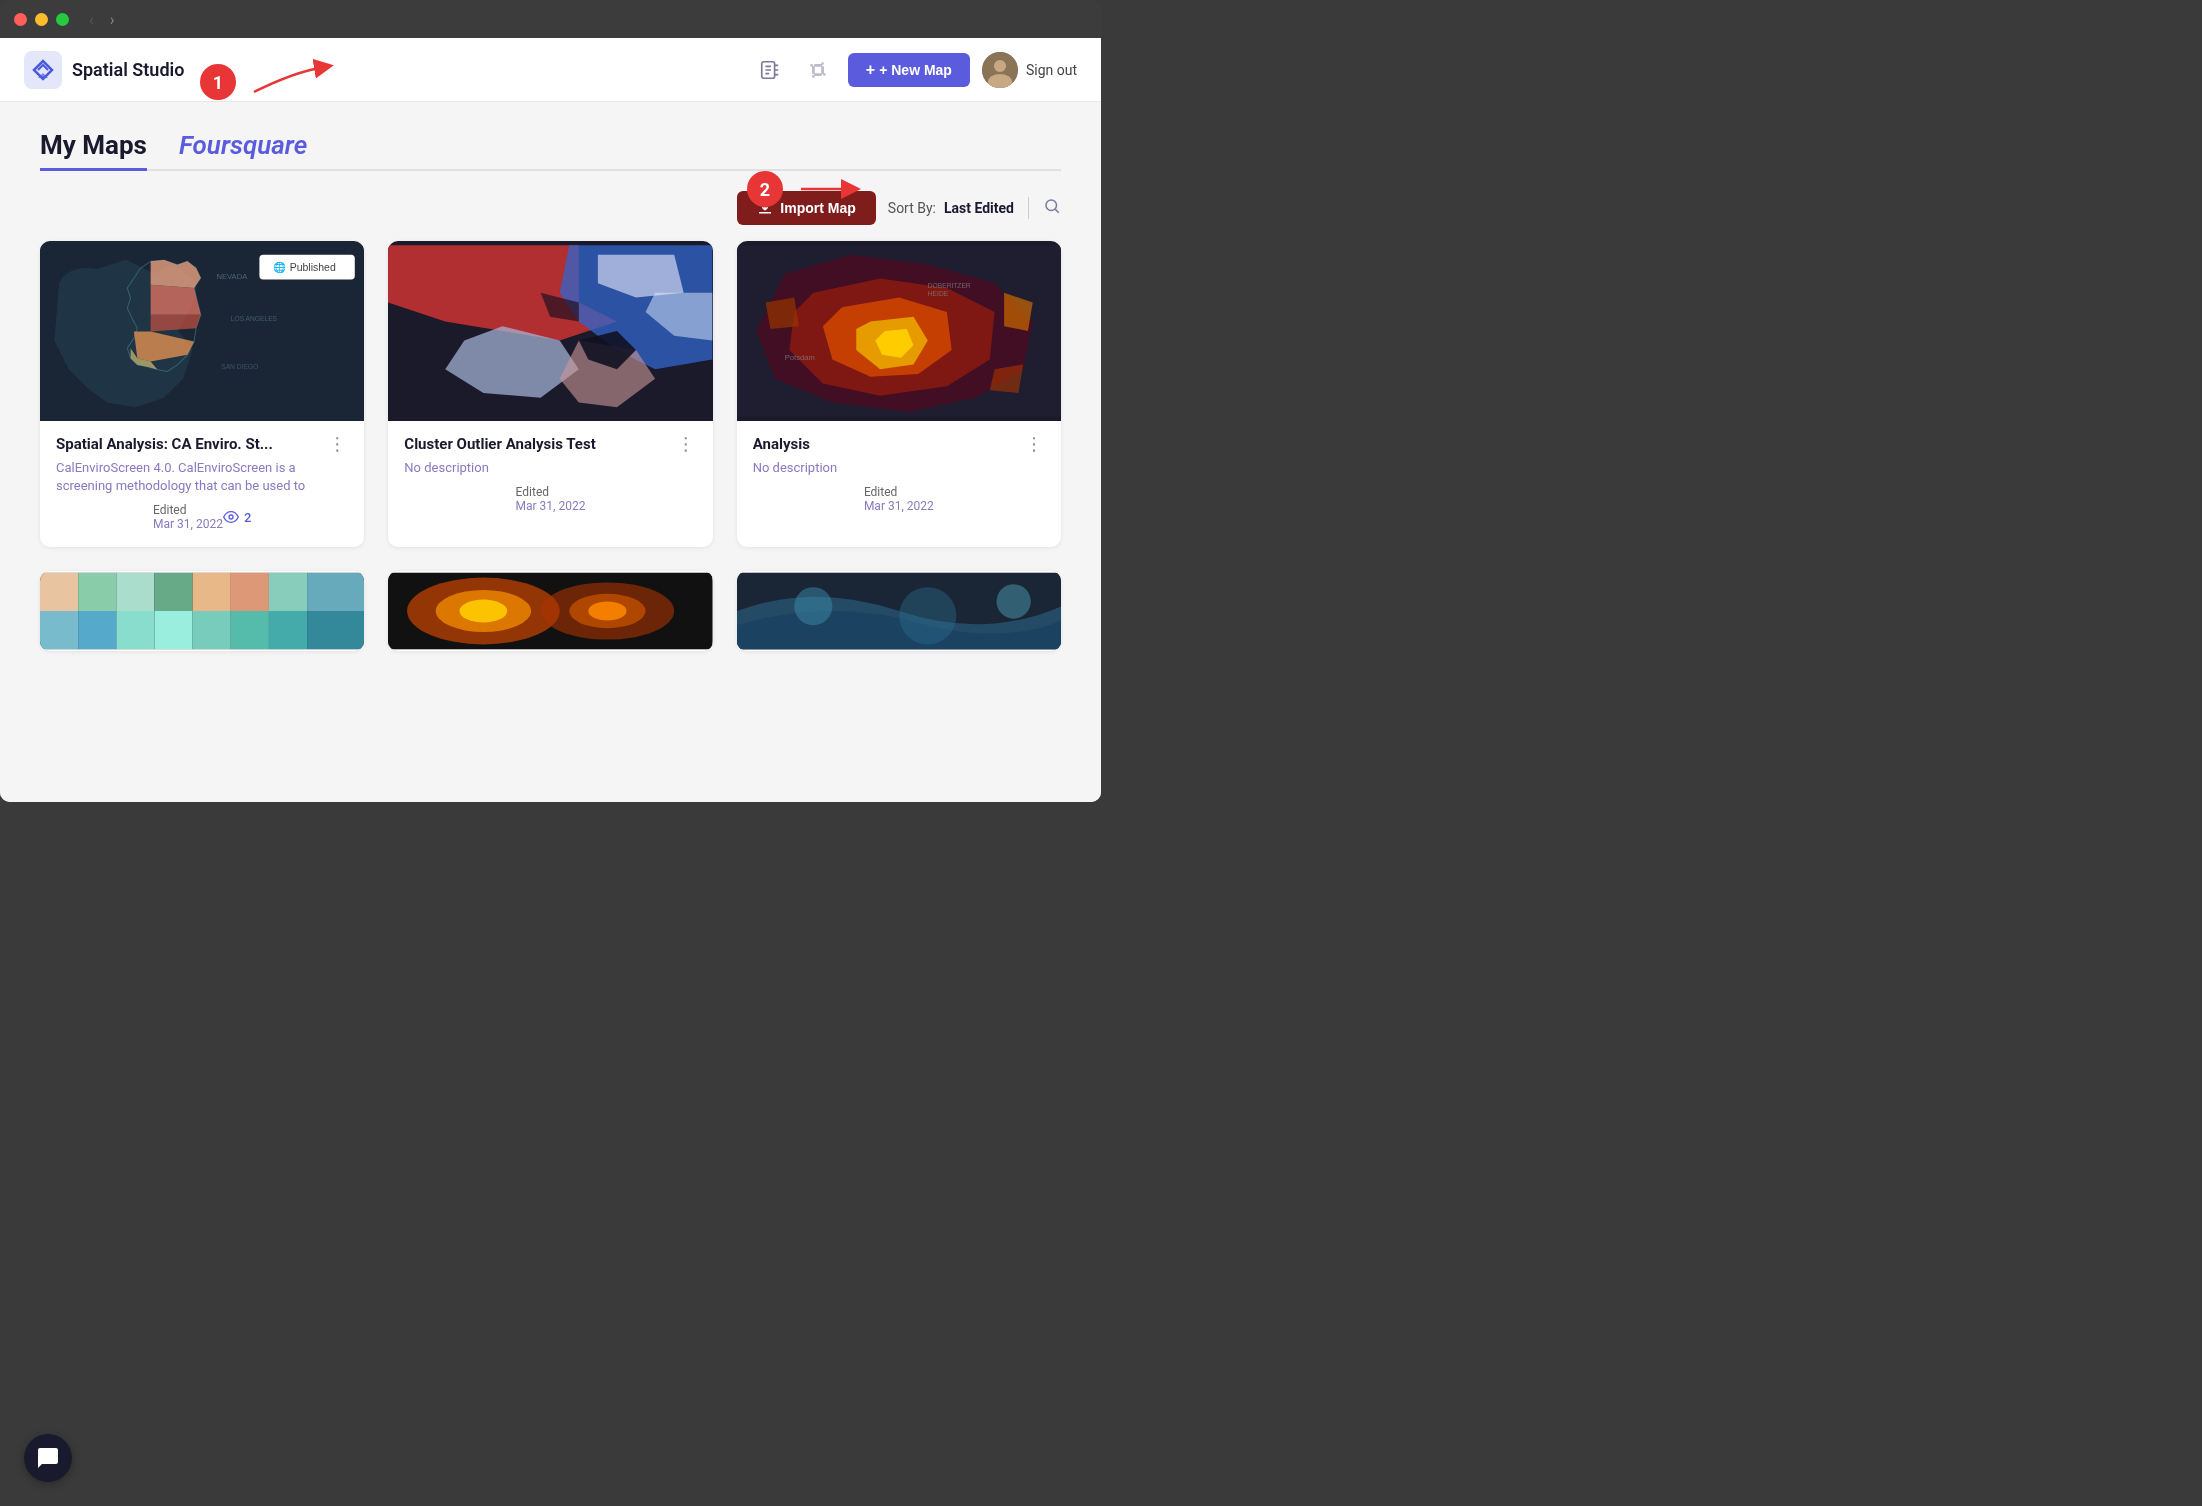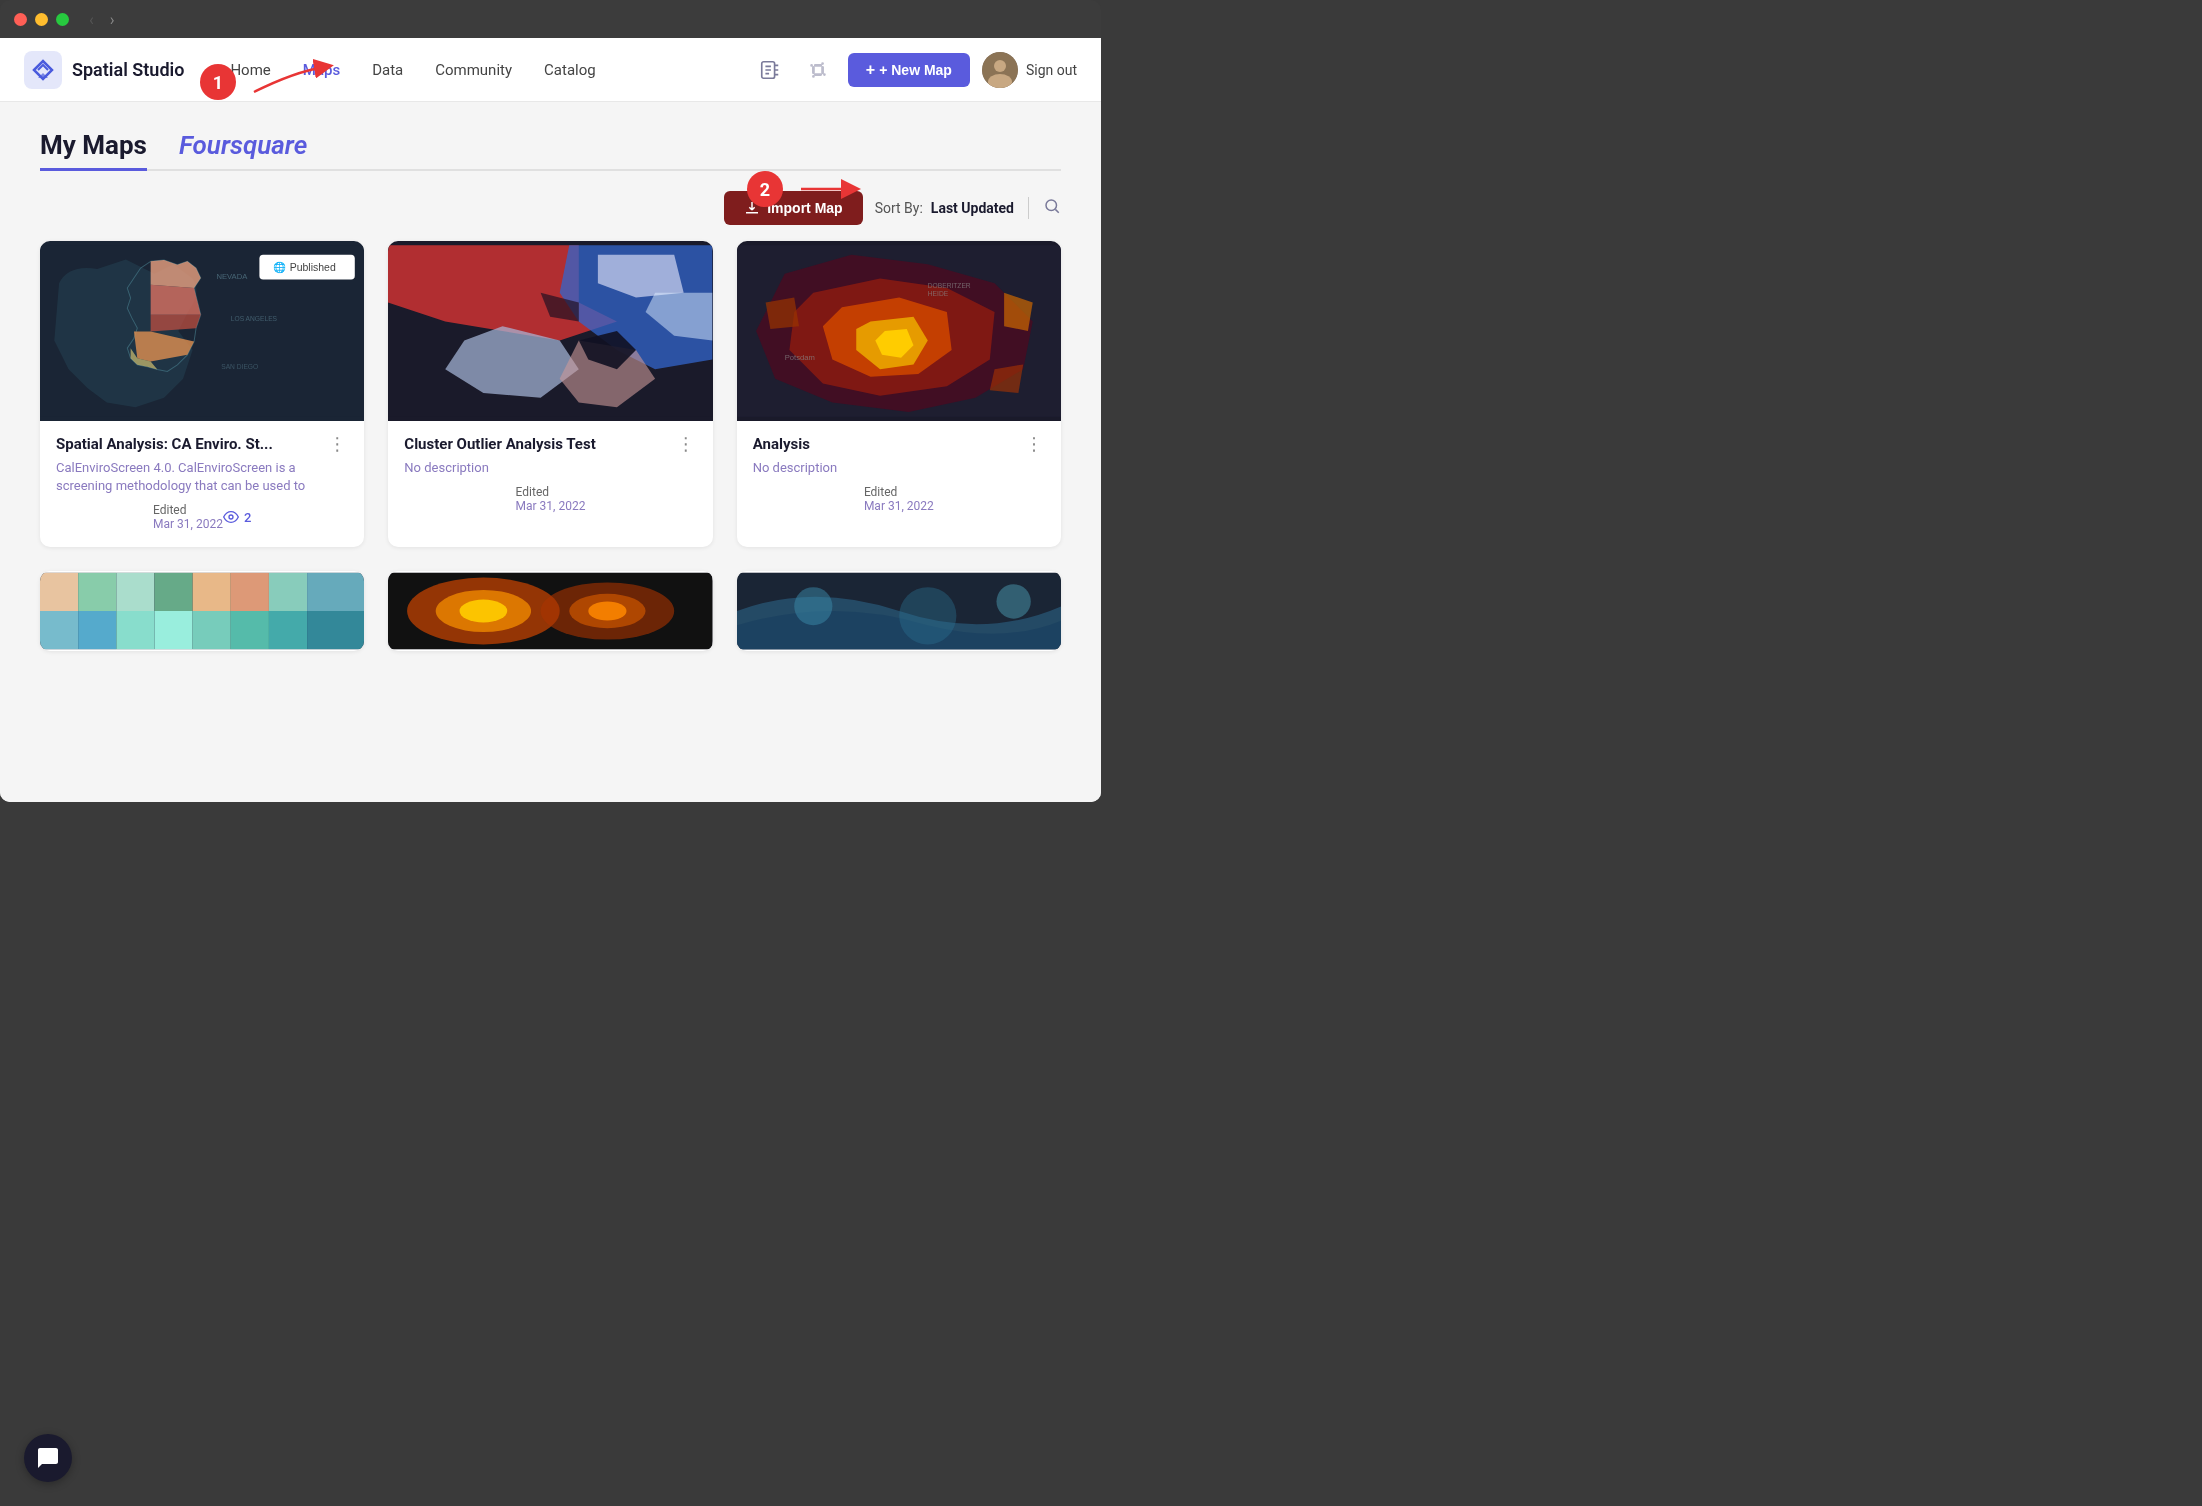--- a/index.html
+++ b/index.html
@@ -312,27 +312,20 @@
 
       <svg class="logo-icon" viewBox="0 0 38 38" fill="none" xmlns="http://www.w3.org/2000/svg">
         <rect width="38" height="38" rx="8" fill="#4A5BDD" opacity="0.15"></rect>
         <path d="M10 19 L19 10 L28 19 L19 28 Z" fill="none" stroke="#4A5BDD" stroke-width="2.5"></path>
         <path d="M14 19 L19 14 L24 19" fill="none" stroke="#4A5BDD" stroke-width="2"></path>
         <polygon points="19,22 14,27 24,27" fill="#4A5BDD" opacity="0.7"></polygon>
       </svg>
       <span class="logo-text">Spatial Studio</span>
     </div>
 
-    <div class="nav-links">
-      <a class="nav-link">Home</a>
-      <a class="nav-link active">Maps</a>
-      <a class="nav-link">Data</a>
-      <a class="nav-link">Community</a>
-      <a class="nav-link">Catalog</a>
-    </div>
 
     <div class="nav-right">
 
       <button class="icon-btn">
         <svg width="22" height="22" viewBox="0 0 24 24" fill="none" stroke="#7a7a9a" stroke-width="1.8">
           <rect x="3" y="3" width="14" height="18" rx="2"></rect>
           <line x1="7" y1="8" x2="13" y2="8"></line>
           <line x1="7" y1="12" x2="13" y2="12"></line>
           <line x1="7" y1="16" x2="11" y2="16"></line>
           <line x1="17" y1="7" x2="21" y2="7"></line>
@@ -409,21 +402,21 @@
       <button class="import-btn">
         <svg width="16" height="16" viewBox="0 0 24 24" fill="none" stroke="white" stroke-width="2.2">
           <path d="M12 3v12m0 0l-4-4m4 4l4-4"></path>
           <path d="M3 19h18"></path>
         </svg>
         <span>Import Map</span>
       </button>
 
       <div class="sort-area">
         <span>Sort By:</span>
-        <span class="sort-bold">Last Updated</span>
+        <span class="sort-bold">Last Edited</span>
         <div class="sort-divider"></div>
         <button class="search-btn">
           <svg width="18" height="18" viewBox="0 0 24 24" fill="none" stroke="#7a7a9a" stroke-width="2">
             <circle cx="11" cy="11" r="7"></circle>
             <path d="M16.5 16.5L21 21"></path>
           </svg>
         </button>
       </div>
     </div>
 

